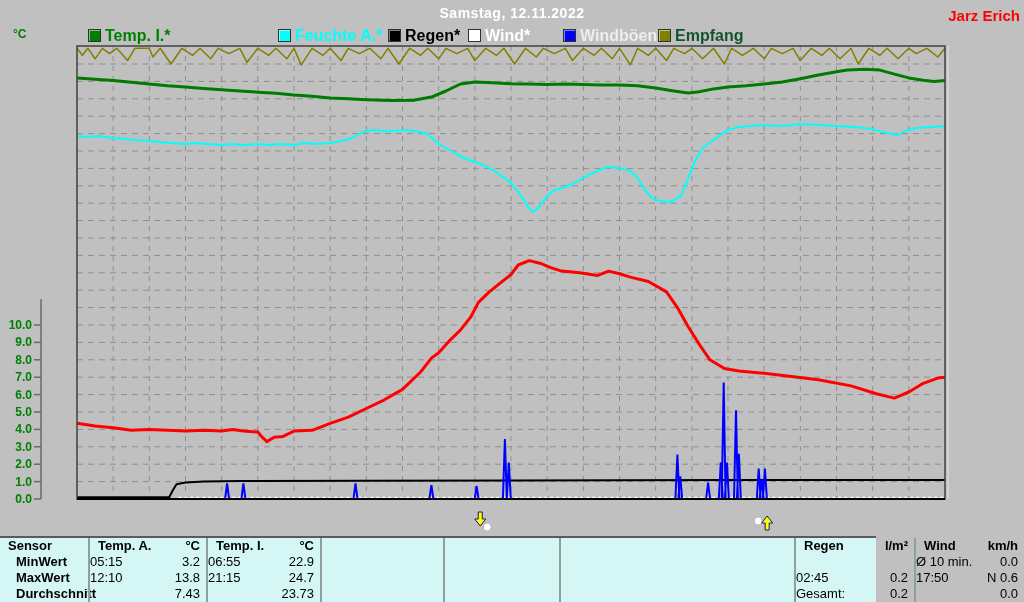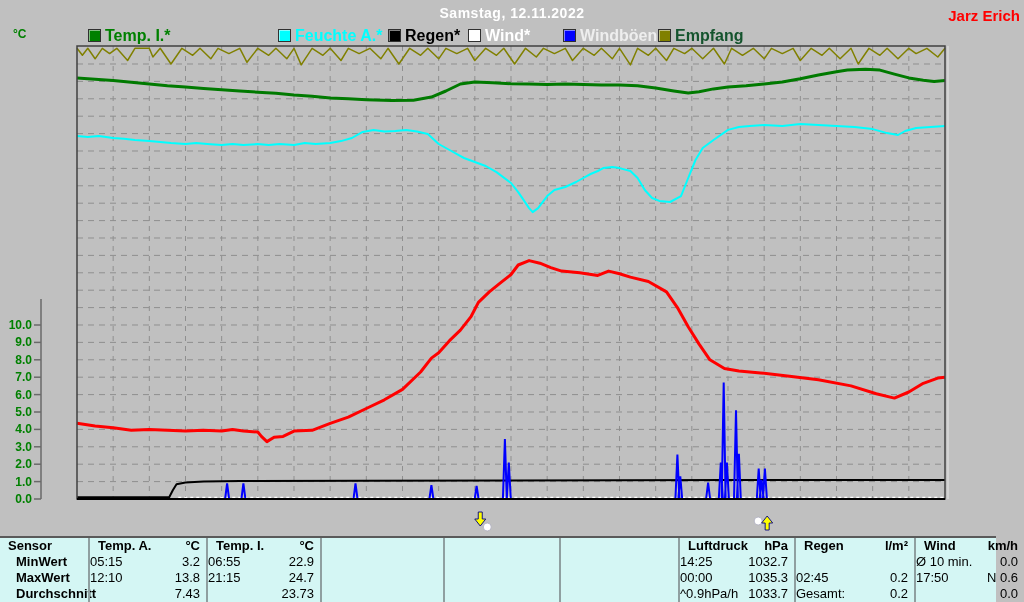--- a/index.html
+++ b/index.html
@@ -4,21 +4,21 @@
 <style>
   html,body{margin:0;padding:0;}
   body{width:1024px;height:602px;background:#c0c0c0;font-family:"Liberation Sans",sans-serif;overflow:hidden;}
   #app{position:relative;width:1024px;height:602px;background:#c0c0c0;}
   #title{position:absolute;top:5px;left:0;width:1024px;text-align:center;color:#ffffff;font-size:14px;font-weight:bold;letter-spacing:.5px;}
   #user{position:absolute;top:7px;right:4px;color:#ff0000;font-size:15px;font-weight:bold;}
   #yunit{position:absolute;top:27px;left:13px;color:#008000;font-size:12px;font-weight:bold;}
   .legend-item{position:absolute;top:29px;height:13px;display:flex;align-items:center;gap:4px;font-size:16px;font-weight:bold;white-space:nowrap;}
   .legend-swatch{width:11px;height:11px;border:1px solid #303030;box-shadow:inset 1px 1px 0 rgba(255,255,255,.5);}
   #chart-svg{position:absolute;top:0;left:0;}
-  #panel{position:absolute;left:0;top:536px;width:996px;height:66px;border-top:2px solid #5a5a5a;box-sizing:border-box;}
+  #panel{position:absolute;left:0;top:536px;width:876px;height:66px;border-top:2px solid #5a5a5a;box-sizing:border-box;}
   .pcol{position:absolute;top:0;height:64px;box-sizing:border-box;}
   .pcol + .pcol{border-left:2px solid #8f9fa0;}
   .prow{height:16px;line-height:16px;display:flex;justify-content:space-between;font-size:13px;color:#000;}
   .prow .pl{}
   .prow .pr{padding-right:6px;text-align:right;}
   .prow.phead .pl{padding-left:8px;font-weight:bold;}
   .prow.phead .pr{font-weight:bold;}
   .prow.pbold .pl{font-weight:bold;padding-left:16px;}
 </style>
 </head>
@@ -248,38 +248,20 @@
         </div>
         <div class="prow ">
           <span class="pl"></span>
           <span class="pr"></span>
         </div>
         <div class="prow ">
           <span class="pl"></span>
           <span class="pr"></span>
         </div>
       </div>
-      <div class="pcol" style="left: 678px; width: 116px;">
-        <div class="prow phead">
-          <span class="pl">Luftdruck</span>
-          <span class="pr">hPa</span>
-        </div>
-        <div class="prow ">
-          <span class="pl">14:25</span>
-          <span class="pr">1032.7</span>
-        </div>
-        <div class="prow ">
-          <span class="pl">00:00</span>
-          <span class="pr">1035.3</span>
-        </div>
-        <div class="prow ">
-          <span class="pl">^0.9hPa/h</span>
-          <span class="pr">1033.7</span>
-        </div>
-      </div>
       <div class="pcol" style="left: 794px; width: 120px;">
         <div class="prow phead">
           <span class="pl">Regen</span>
           <span class="pr">l/m²</span>
         </div>
         <div class="prow ">
           <span class="pl"></span>
           <span class="pr"></span>
         </div>
         <div class="prow ">

